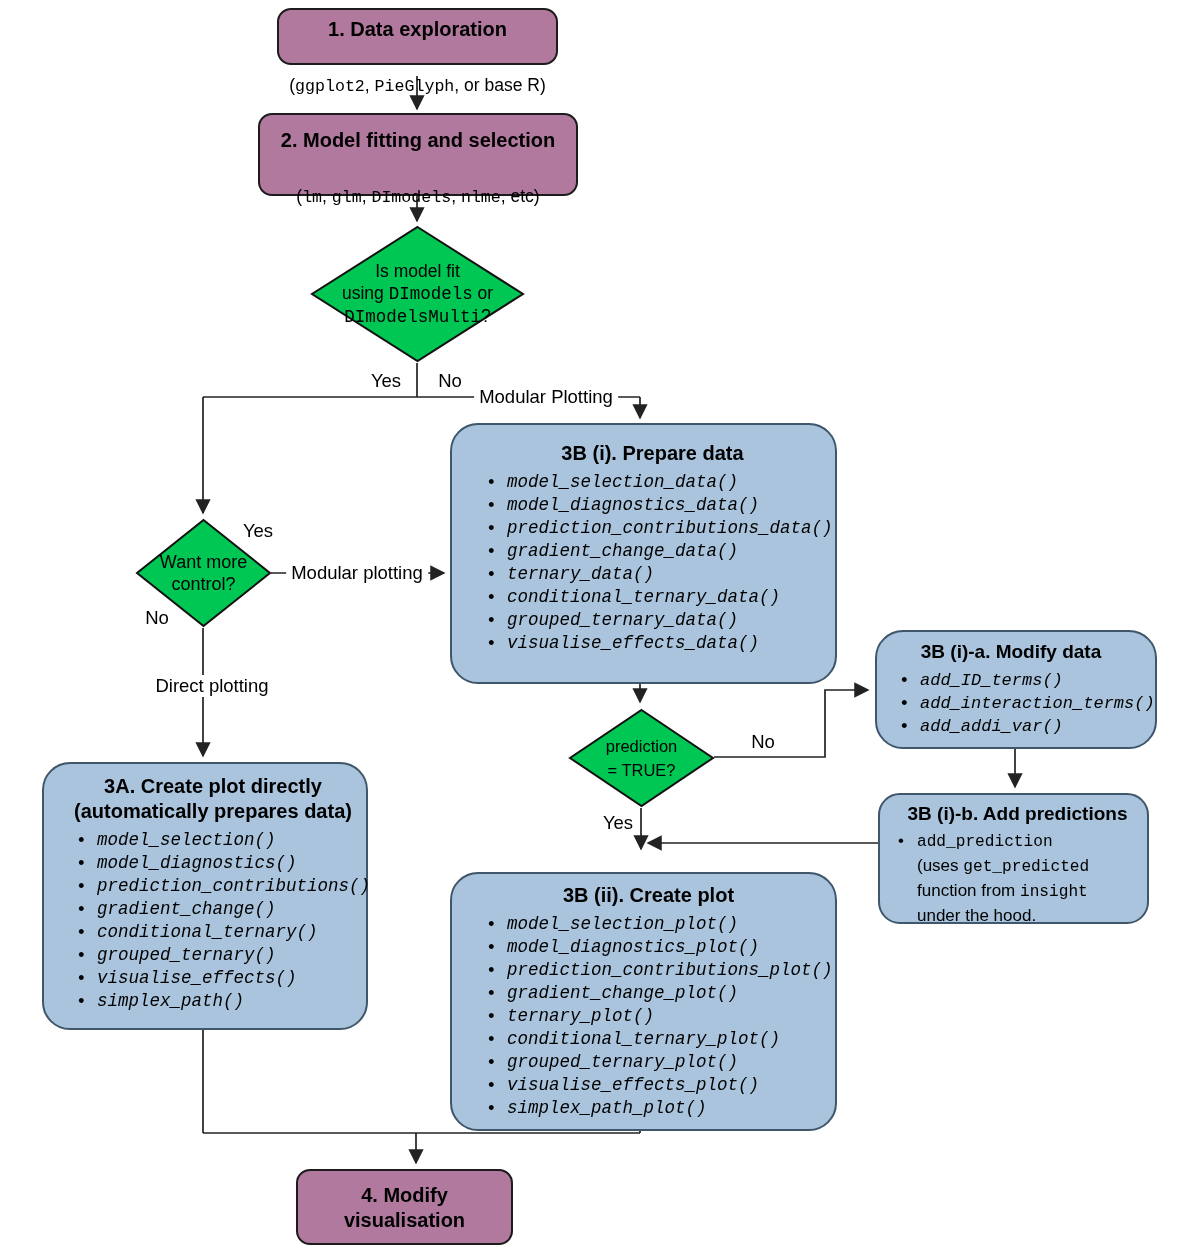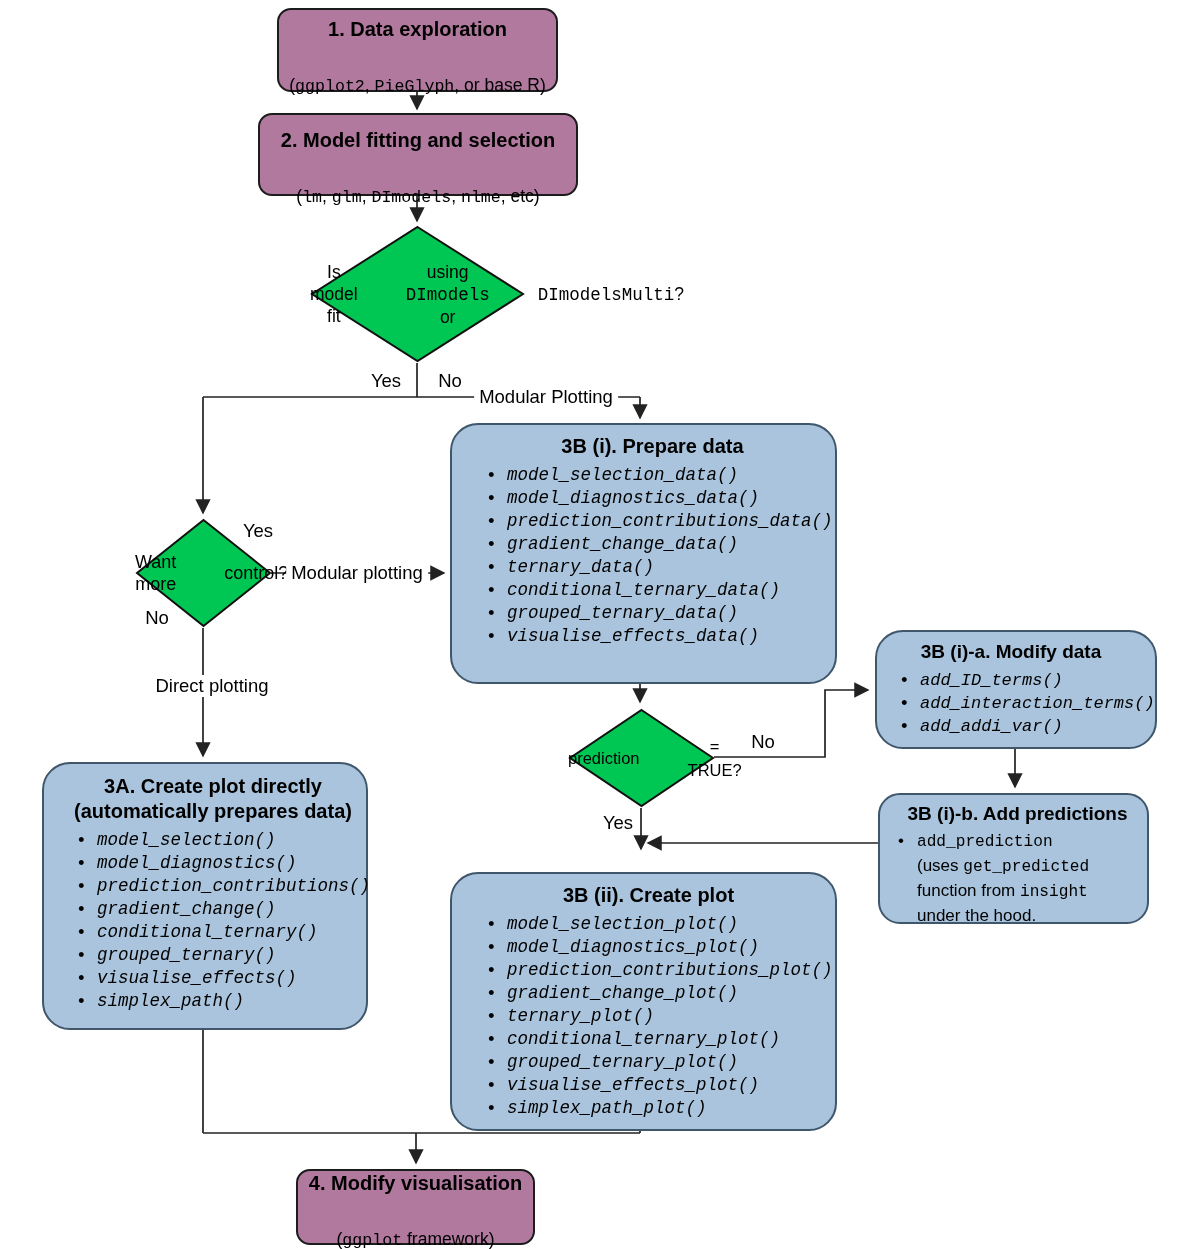--- a/index.html
+++ b/index.html
@@ -27,41 +27,41 @@
     font-family:"Liberation Mono","DejaVu Sans Mono",monospace;
     font-size:17.5px; line-height:23px; white-space:nowrap;font-style:italic;
   }
   ul.bullets li::before {
     content:"\2022"; position:absolute; left:2px; top:0;
     font-family:"Liberation Sans",sans-serif; font-size:18px;
   }
 
   .diamond { position:absolute; }
   .diamond .dtext {
-    position:absolute; inset:0; display:flex; flex-direction:row;
-    align-items:center; justify-content:space-between; text-align:center;
-    font-size:18px; line-height:22px;gap:48px;
+    position:absolute; inset:0; display:flex; flex-direction:column;
+    align-items:center; justify-content:center; text-align:center;
+    font-size:18px; line-height:22px;
   }
   .elabel {
     position:absolute; transform:translate(-50%,-50%);
     background:#ffffff; padding:0 5px; font-size:18.5px; white-space:nowrap;
   }
 
   
-  #n-box1  { left:277px; top:8px;    width:281px; height:84px;  padding-top:7px; }
+  #n-box1  { left:277px; top:8px;    width:281px; height:57px;  padding-top:7px; }
   #n-box2  { left:258px; top:113px;  width:320px; height:83px;  padding-top:13px; }
   #n-d1    { left:310px; top:225px;  width:215px; height:138px; }
   #n-d2    { left:135px; top:518px;  width:137px; height:110px; }
-  #n-3bi   { left:450px; top:423px;  width:387px; height:261px; padding:9px 0 0 18px; }
+  #n-3bi   { left:450px; top:423px;  width:387px; height:261px; padding:16px 0 0 18px; }
   #n-3a    { left:42px;  top:762px;  width:326px; height:268px; padding:10px 0 0 16px; }
   #n-d3    { left:568px; top:708px;  width:147px; height:100px; }
   #n-3bia  { left:875px; top:630px;  width:282px; height:119px; padding:7px 16px 0 6px; }
   #n-3bib  { left:878px; top:793px;  width:271px; height:131px; padding:6px 0 0 8px; border-radius:22px; }
   #n-3bii  { left:450px; top:872px;  width:387px; height:259px; padding:9px 8px 0 18px; }
-  #n-box4  { left:296px; top:1169px; width:239px; height:76px;  padding-top:0; }
+  #n-box4  { left:296px; top:1169px; width:217px; height:76px;  padding-top:12px; }
 
   #n-3bia ul.bullets li, #n-3bib .hang { font-size:17px; }
   #n-d3 .dtext { font-family:Liberation Sans, sans-serif; font-size:16.5px; line-height:24px; }
   #n-d1 .dtext .mono, #n-d1 .dtext { font-size:17.5px; }
   #n-3bib .node-title, #n-3bia .node-title { font-size:19px; }
 
   .hang { position:relative; padding-left:21px; margin:3px 0 0 8px;
           font-size:17.5px; line-height:23px; }
   .hang::before { content:"\2022"; position:absolute; left:2px; top:0;
           font-family:"Liberation Sans",sans-serif; }

